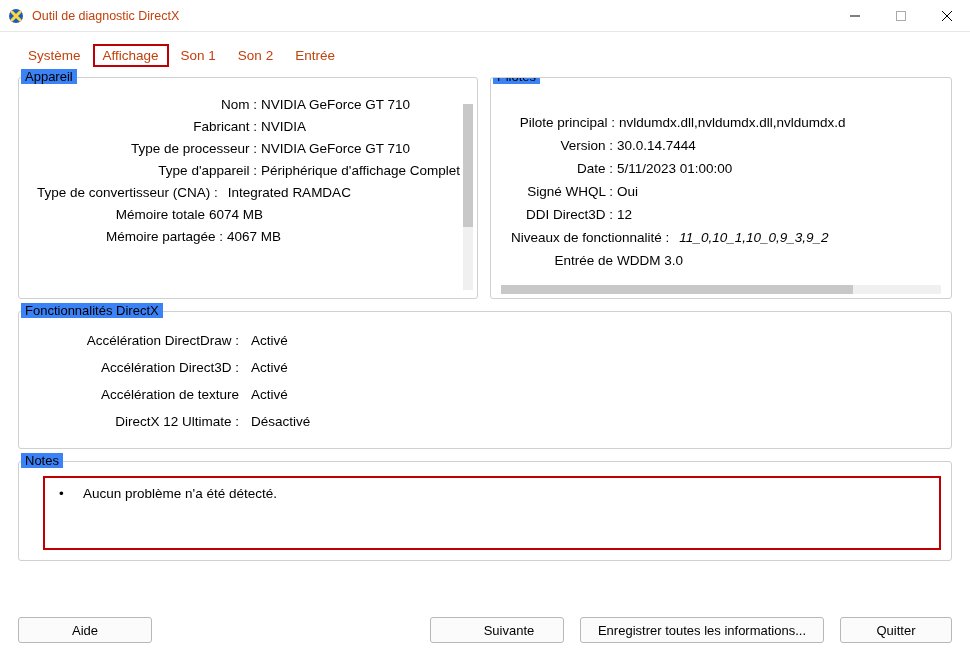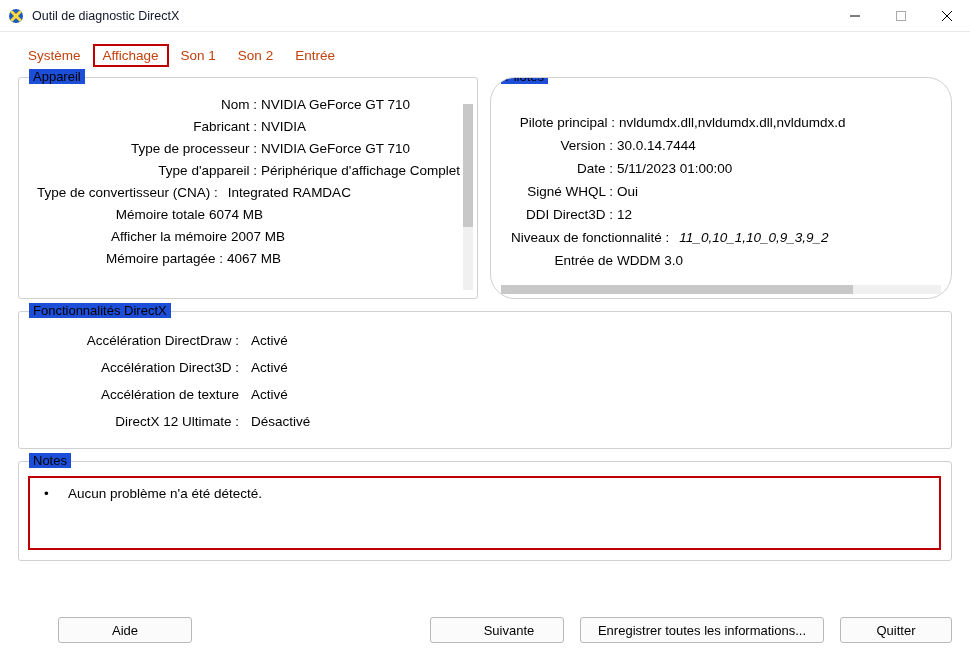--- a/index.html
+++ b/index.html
@@ -10,21 +10,21 @@
       display: flex;
       align-items: center;
       padding-left: 8px;
       border-bottom: 1px solid #e8e8e8;
     }
     .titlebar-icon {
       width: 16px; height: 16px;
       margin-right: 8px;
       display: flex; align-items: center; justify-content: center;
     }
-    .titlebar-title { font-size: 12.5px; color: #0f172a; }
+    .titlebar-title { font-size: 12.5px; color: #c2410c; }
     .titlebar-controls { margin-left: auto; display: flex; }
     .titlebar-btn {
       width: 46px; height: 32px;
       display: flex; align-items: center; justify-content: center;
       font-size: 13px; color: #000;
     }
     .titlebar-btn.disabled { color: #aaa; }
     
     .tabs-row {
       display: flex;
@@ -52,22 +52,22 @@
     .fieldset {
       border: 1px solid #d0d0d0;
       border-radius: 3px;
       padding: 10px 10px 8px 10px;
       position: relative;
       margin-top: 4px;
     }
     .fieldset-legend {
       position: absolute;
       top: -9px;
-      left: 10px;
-      background: #1d4ed8;
+      left: 2px;
+      background: #3b82f6;
       padding: 0 4px;
       font-size: 13px;
       color: #000;
     }
     
     .top-row { display: flex; gap: 12px; }
     .top-row .fieldset:first-child { flex: 0 0 460px; }
     .top-row .fieldset:last-child { flex: 1; overflow: hidden; }
     
     .kv-grid { display: flex; flex-direction: column; gap: 5px; padding-top: 8px; }
@@ -124,21 +124,21 @@
       gap: 16px;
     }
     .btn {
       height: 26px;
       border: 1px solid #b8b8b8;
       border-radius: 3px;
       background: #fbfbfb;
       font-size: 13px;
       display: flex; align-items: center; justify-content: center;
     }
-    .btn-help { width: 134px; margin-left: 40px; }
+    .btn-help { width: 134px; }
     .spacer { flex: 1; }
     .btn-next { width: 134px; padding-left: 24px; }
     .btn-save { width: 244px; }
     .btn-quit { width: 112px; }
   </style>
 </head>
 <body>
 
 <div class="titlebar">
   <span class="titlebar-icon">
@@ -199,34 +199,30 @@
           </div>
         <div class="kv-row">
             <div class="kv-label" style="width:auto;padding-left:8px;">Type de convertisseur (CNA) :</div>
             <div class="kv-value" style="padding-left:6px;">Integrated RAMDAC</div>
           </div>
         <div class="kv-row">
             <div class="kv-label" style="width:180px;">Mémoire totale</div>
             <div class="kv-value">6074 MB</div>
           </div>
         <div class="kv-row">
-            <div class="kv-label" style="width:202px;">Afficher la mémoire</div>
-            <div class="kv-value">2007 MB</div>
-          </div>
-        <div class="kv-row">
             <div class="kv-label" style="width:198px;">Mémoire partagée :</div>
             <div class="kv-value">4067 MB</div>
           </div>
       </div>
       <div class="scrollbar-track">
         <div class="scrollbar-thumb"></div>
       </div>
     </div>
 
-    <div class="fieldset" style="height:222px;border-radius:25px;">
+    <div class="fieldset" style="height:222px;">
       <div class="fieldset-legend">Pilotes</div>
       <div class="kv-grid pilotes-grid" style="padding-top:26px; gap:6px;">
         <div class="kv-row">
             <div class="kv-label" style="width:118px;">Pilote principal :</div>
             <div class="kv-value">nvldumdx.dll,nvldumdx.dll,nvldumdx.d</div>
           </div>
         <div class="kv-row">
             <div class="kv-label" style="width:116px;">Version :</div>
             <div class="kv-value">30.0.14.7444</div>
           </div>
@@ -272,21 +268,21 @@
           <div class="kv-label">Accélération de texture</div>
           <div class="kv-value">Activé</div>
         </div>
       <div class="kv-row">
           <div class="kv-label">DirectX 12 Ultimate :</div>
           <div class="kv-value">Désactivé</div>
         </div>
     </div>
   </div>
 
-  <div class="fieldset" style="margin-top:12px; width:934px; padding:8px 10px 10px 9px;">
+  <div class="fieldset" style="margin-top:12px; width:934px; padding:8px 10px 10px 24px;">
     <div class="fieldset-legend">Notes</div>
     <div class="notes-box">
       <div class="notes-bullet">
         <span class="bullet">•</span>
         <span>Aucun problème n'a été détecté.</span>
       </div>
     </div>
   </div>
 </div>
 

